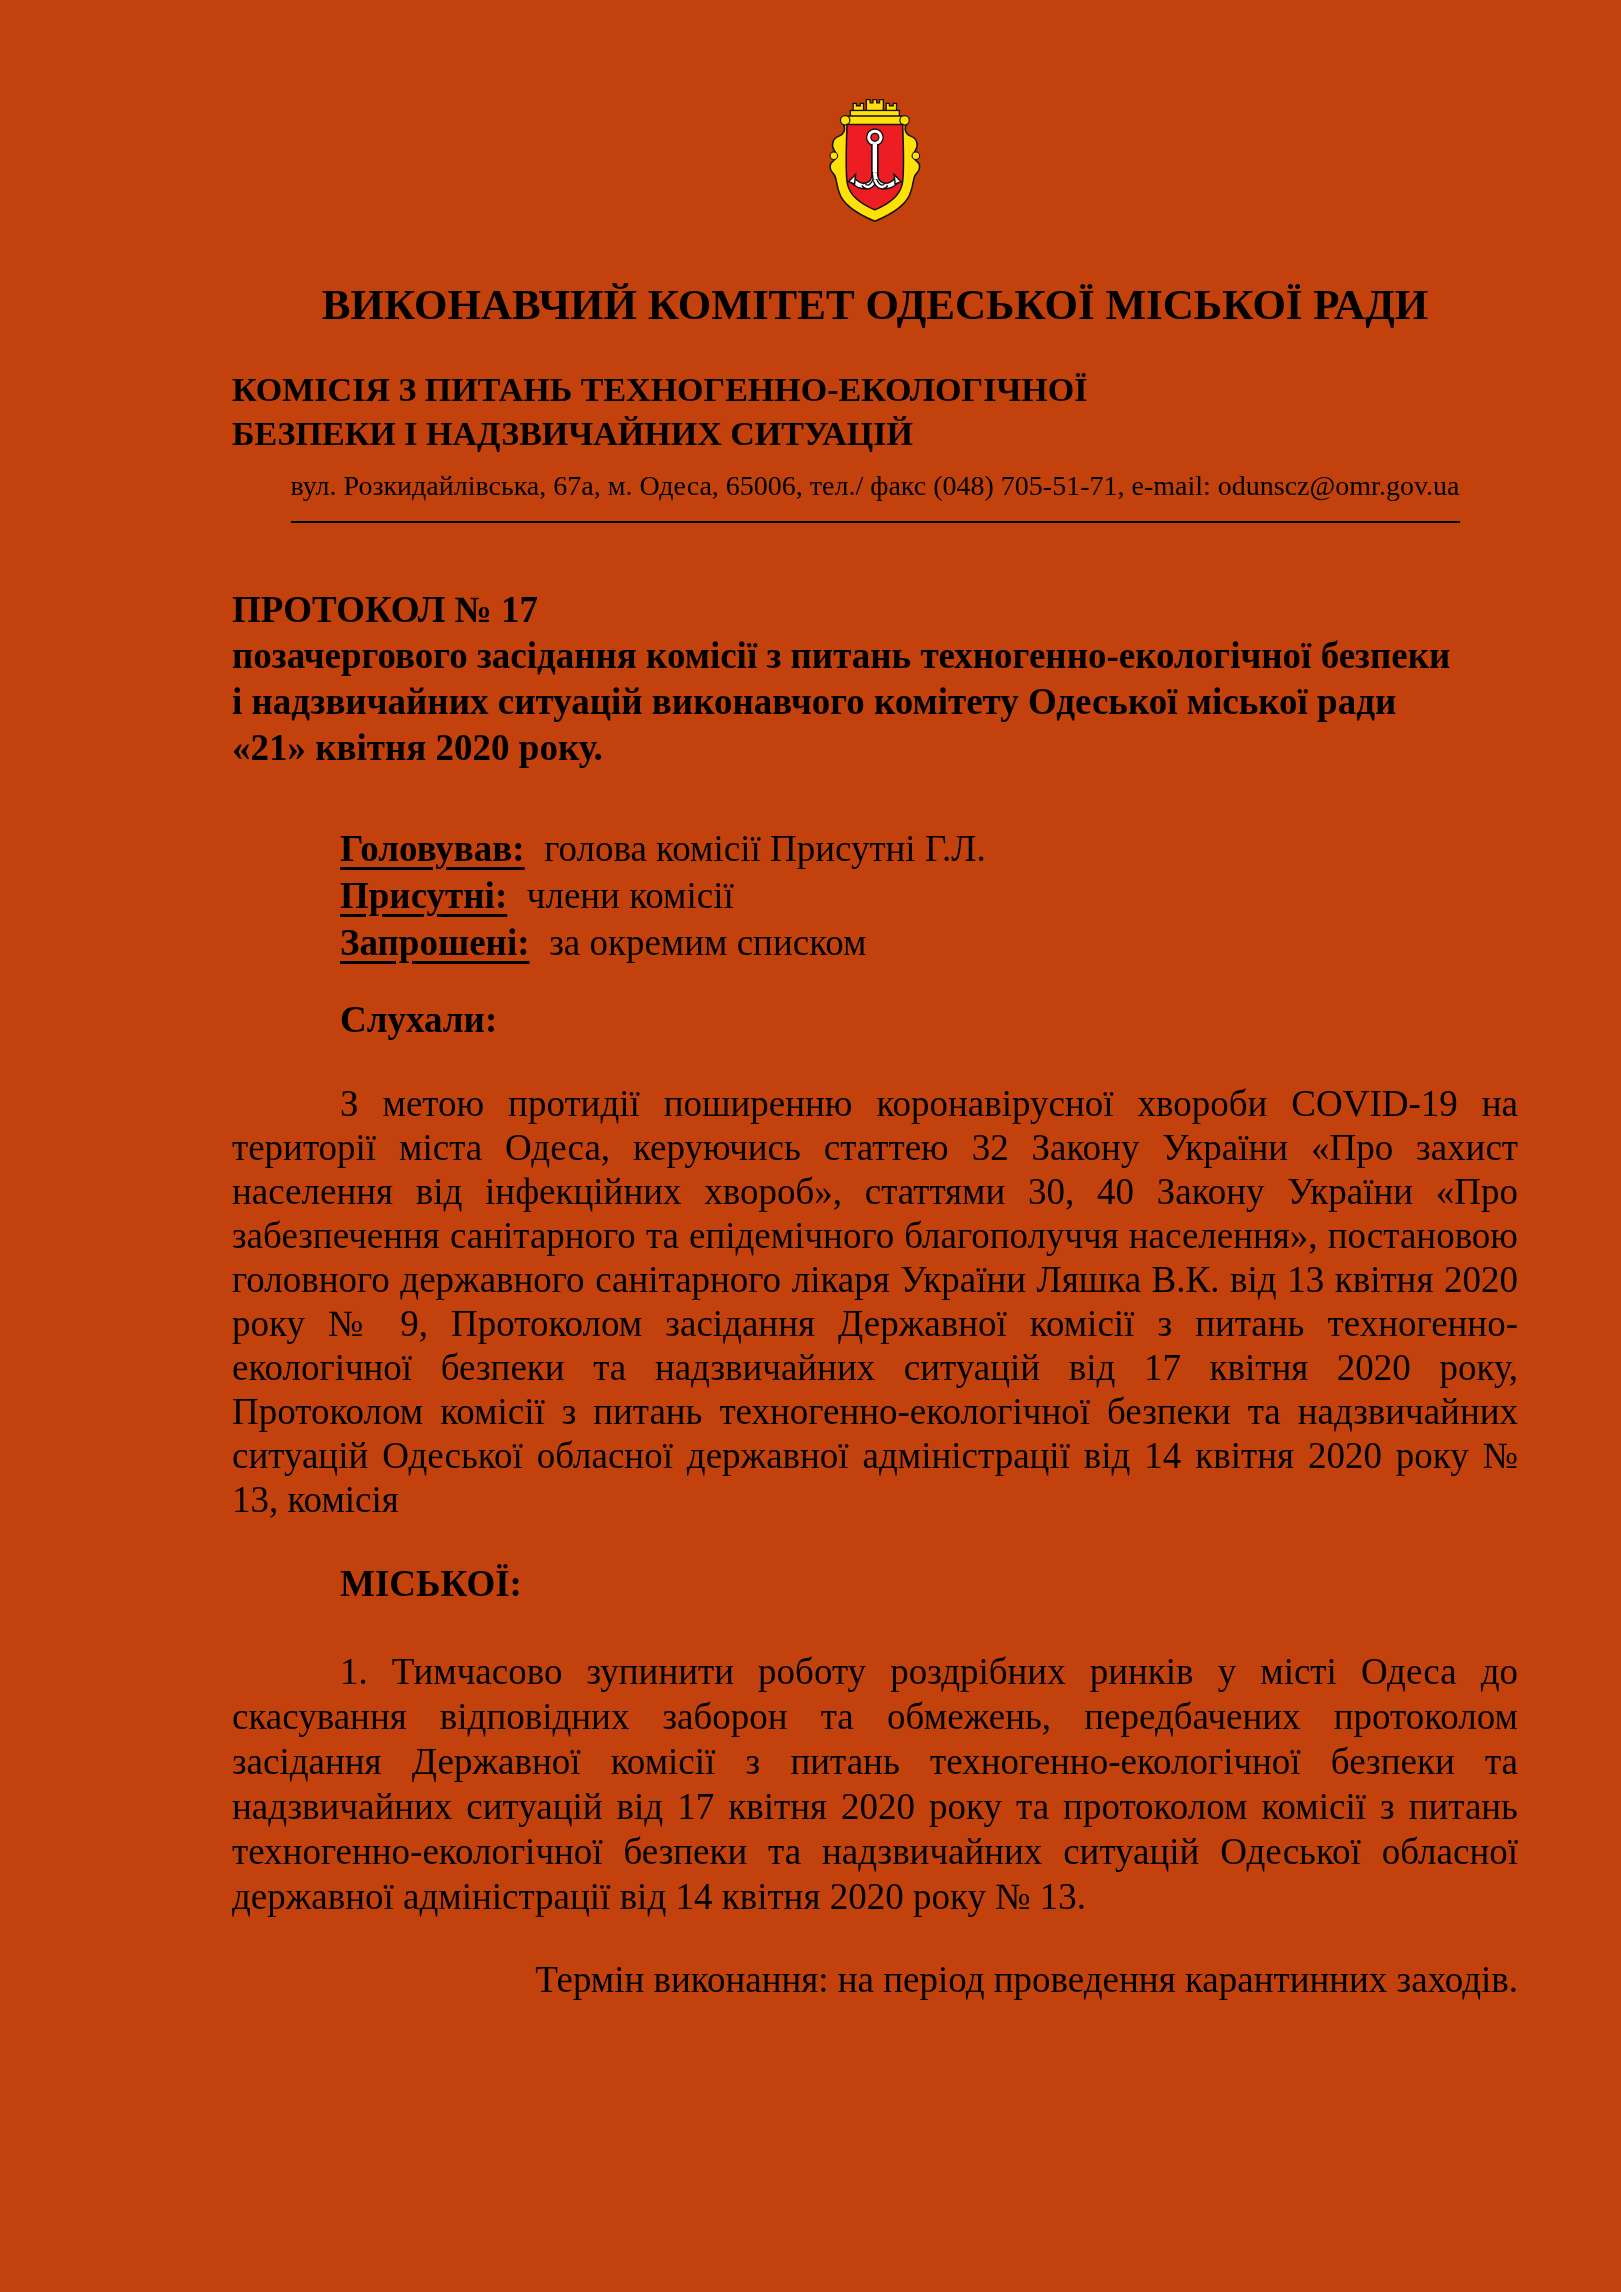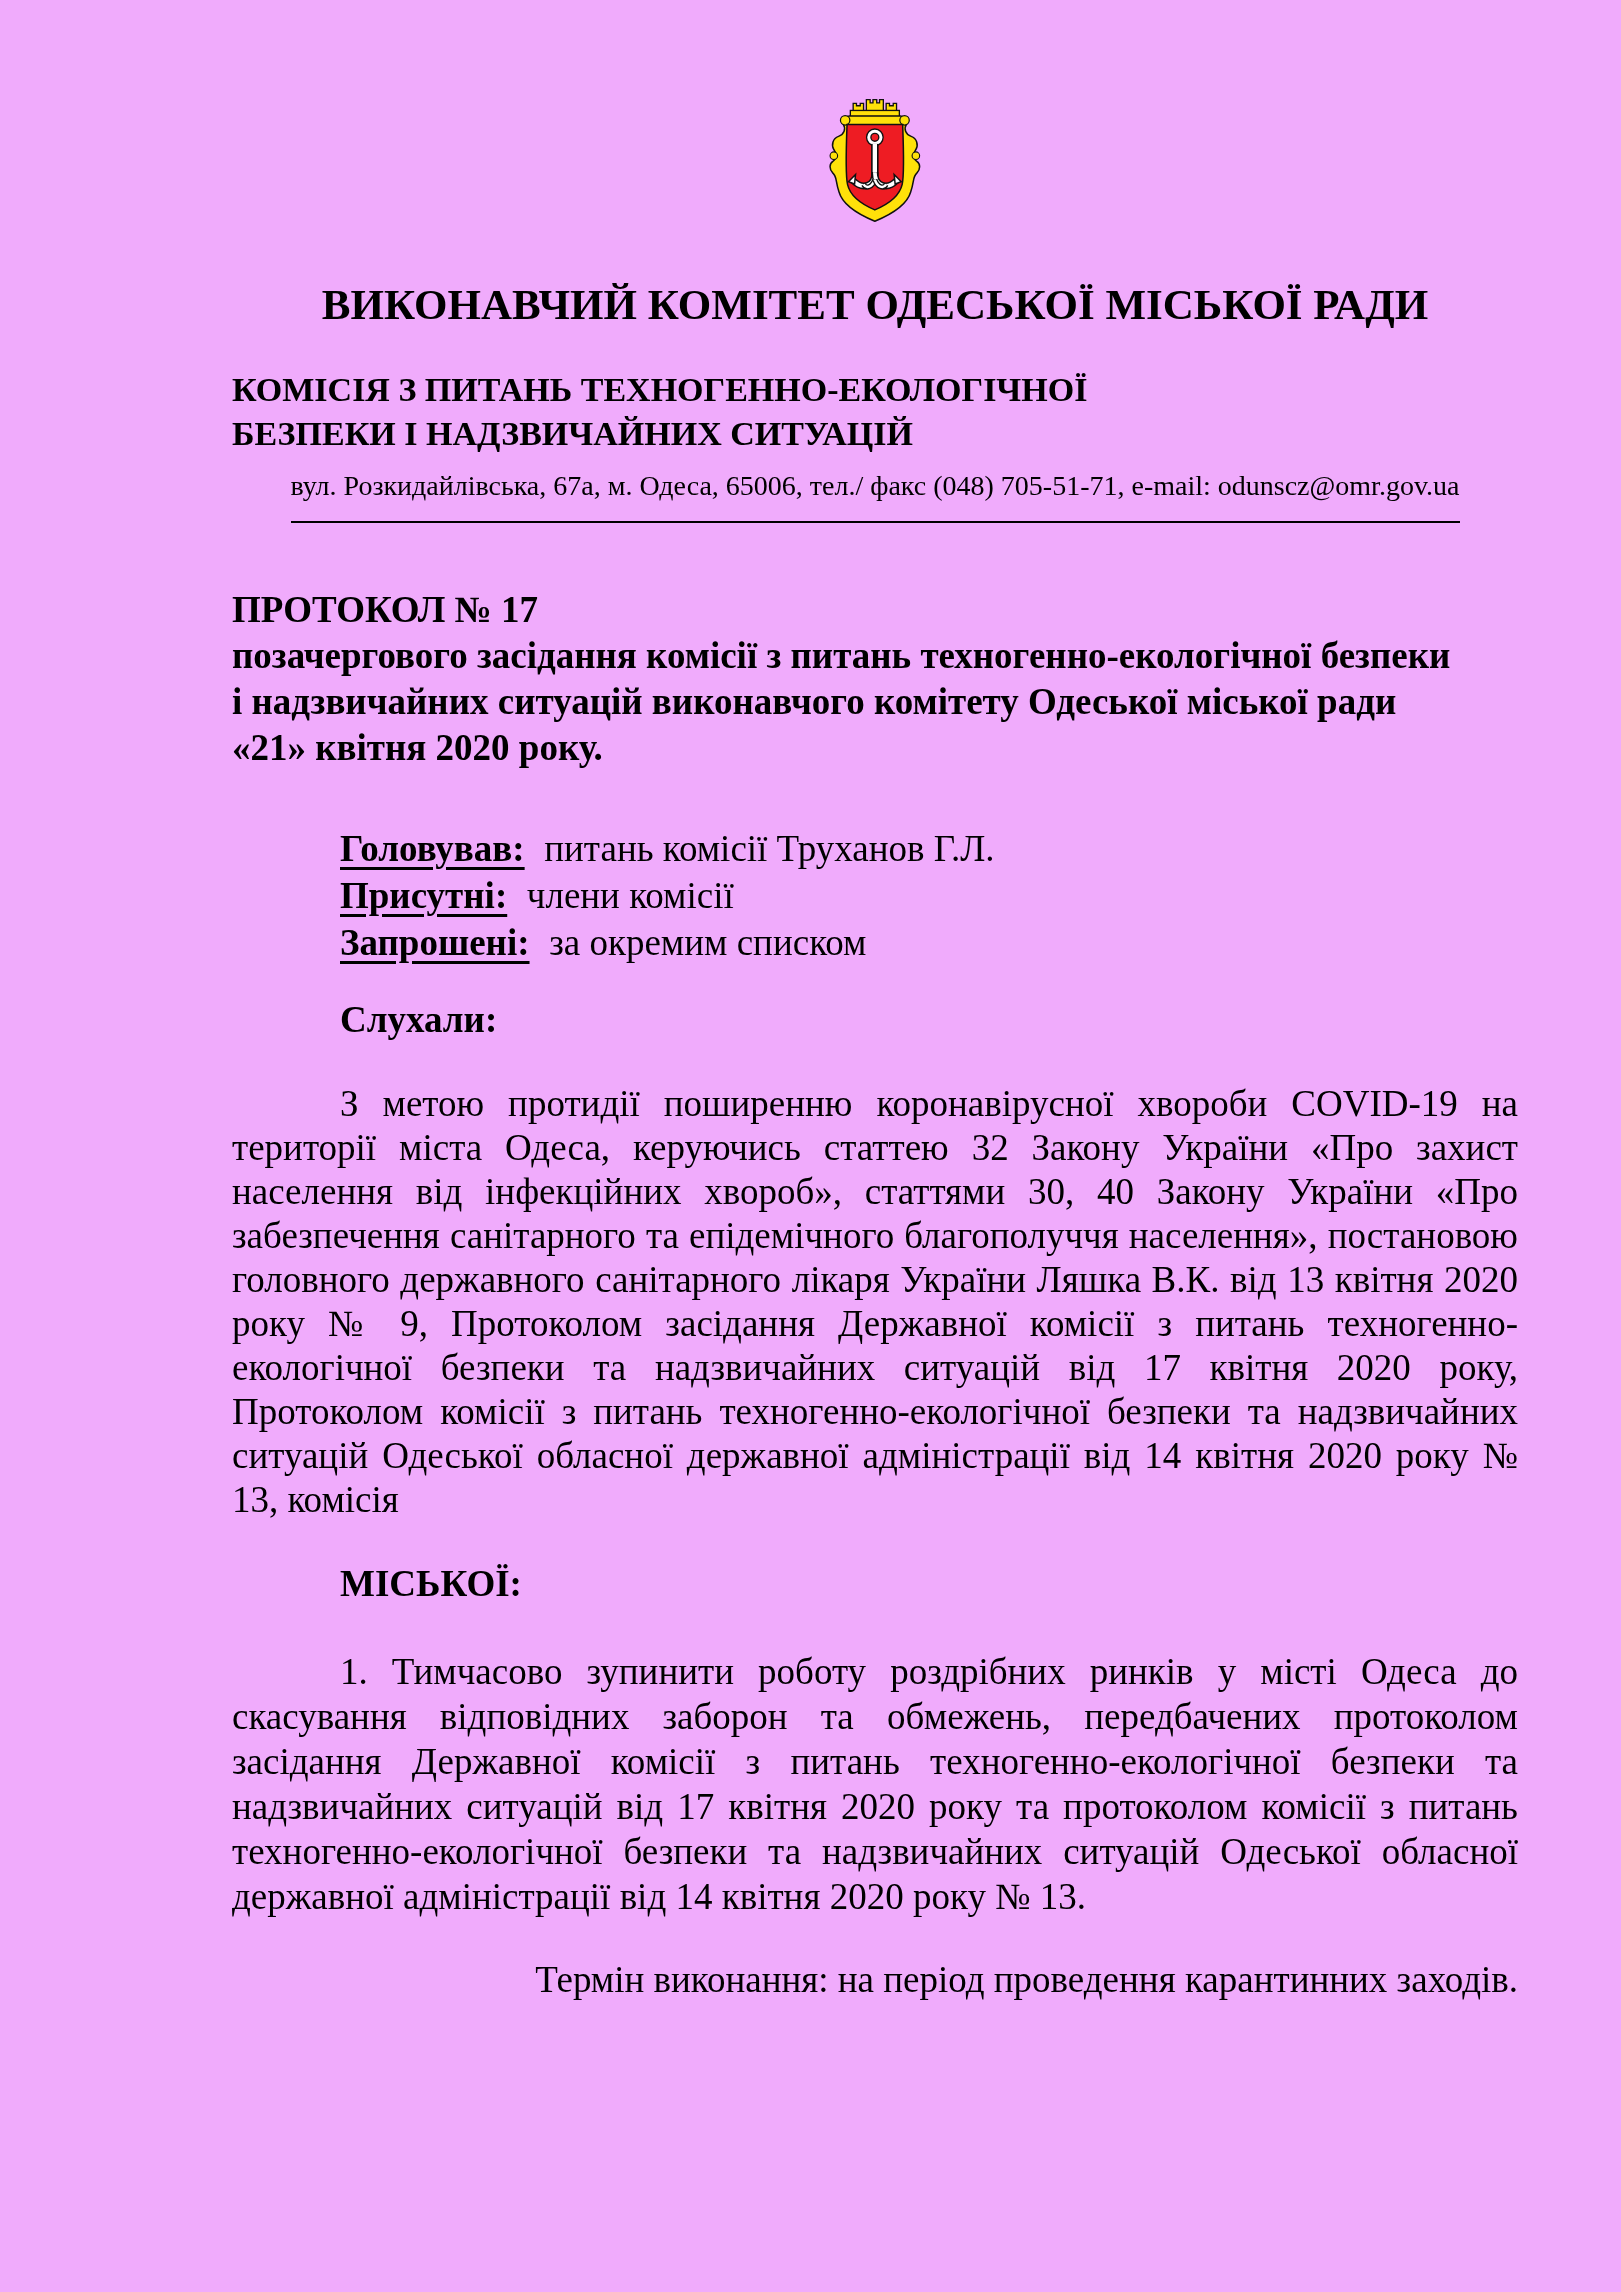--- a/index.html
+++ b/index.html
@@ -1,19 +1,19 @@
 <!DOCTYPE html>
 <html lang="uk"><head>
 <meta charset="utf-8">
 <style>
   html, body { margin: 0; padding: 0; background: #ffffff; }
   .page {
     width: 1621px;
     height: 2293px;
-    background: #f0abfc;
+    background: #c2410c;
     color: #000000;
     font-family: "Liberation Serif", "DejaVu Serif", serif;
     box-sizing: border-box;
     padding: 0 103px 0 232px; 
     overflow: hidden;
   }
   .content { width: 1286px; }
 
   
   .emblem-wrap { margin-top: 93px; text-align: center; height: 132px; }
@@ -124,21 +124,21 @@
 
     <div class="protocol-block">
       <div>ПРОТОКОЛ № 17</div>
       <div>позачергового засідання комісії з питань техногенно-екологічної безпеки</div>
       <div>і надзвичайних ситуацій виконавчого комітету Одеської міської ради</div>
       <div>«21» квітня 2020 року.</div>
     </div>
 
     <div class="meta-block">
       <div>
-        <span class="meta-label">Головував:</span><span class="meta-value">питань комісії Труханов Г.Л.</span>
+        <span class="meta-label">Головував:</span><span class="meta-value">голова комісії Присутні Г.Л.</span>
       </div>
       <div>
         <span class="meta-label">Присутні:</span><span class="meta-value">члени комісії</span>
       </div>
       <div>
         <span class="meta-label">Запрошені:</span><span class="meta-value">за окремим списком</span>
       </div>
     </div>
 
     <p class="heard-label">Слухали:</p>

